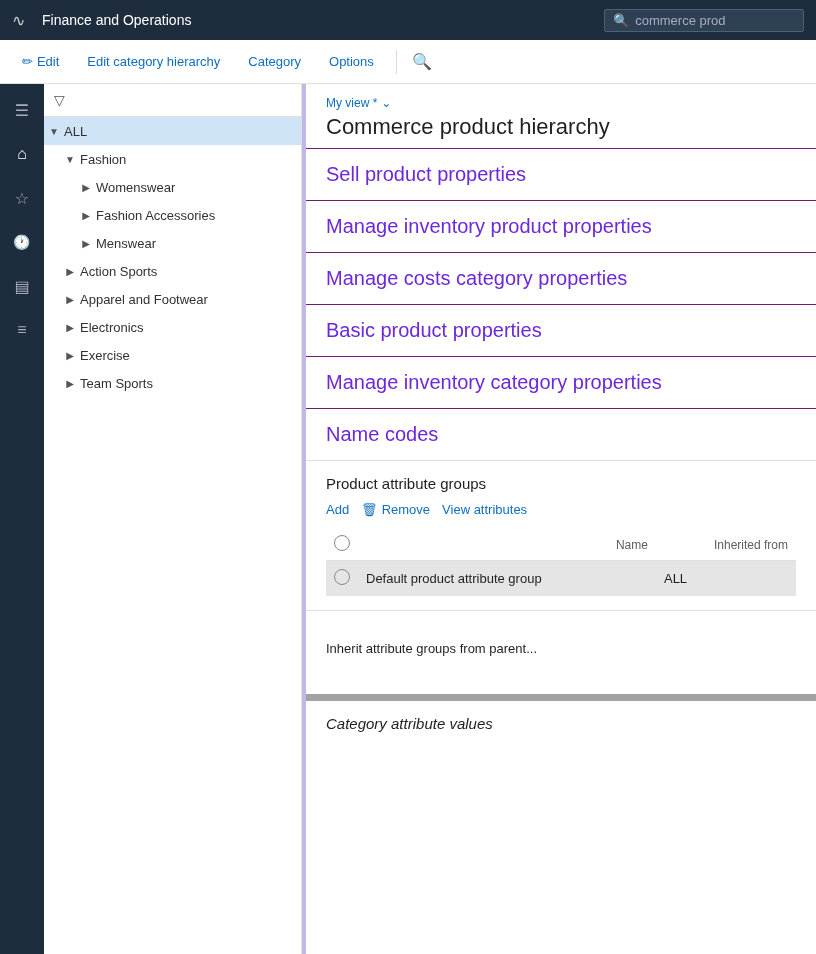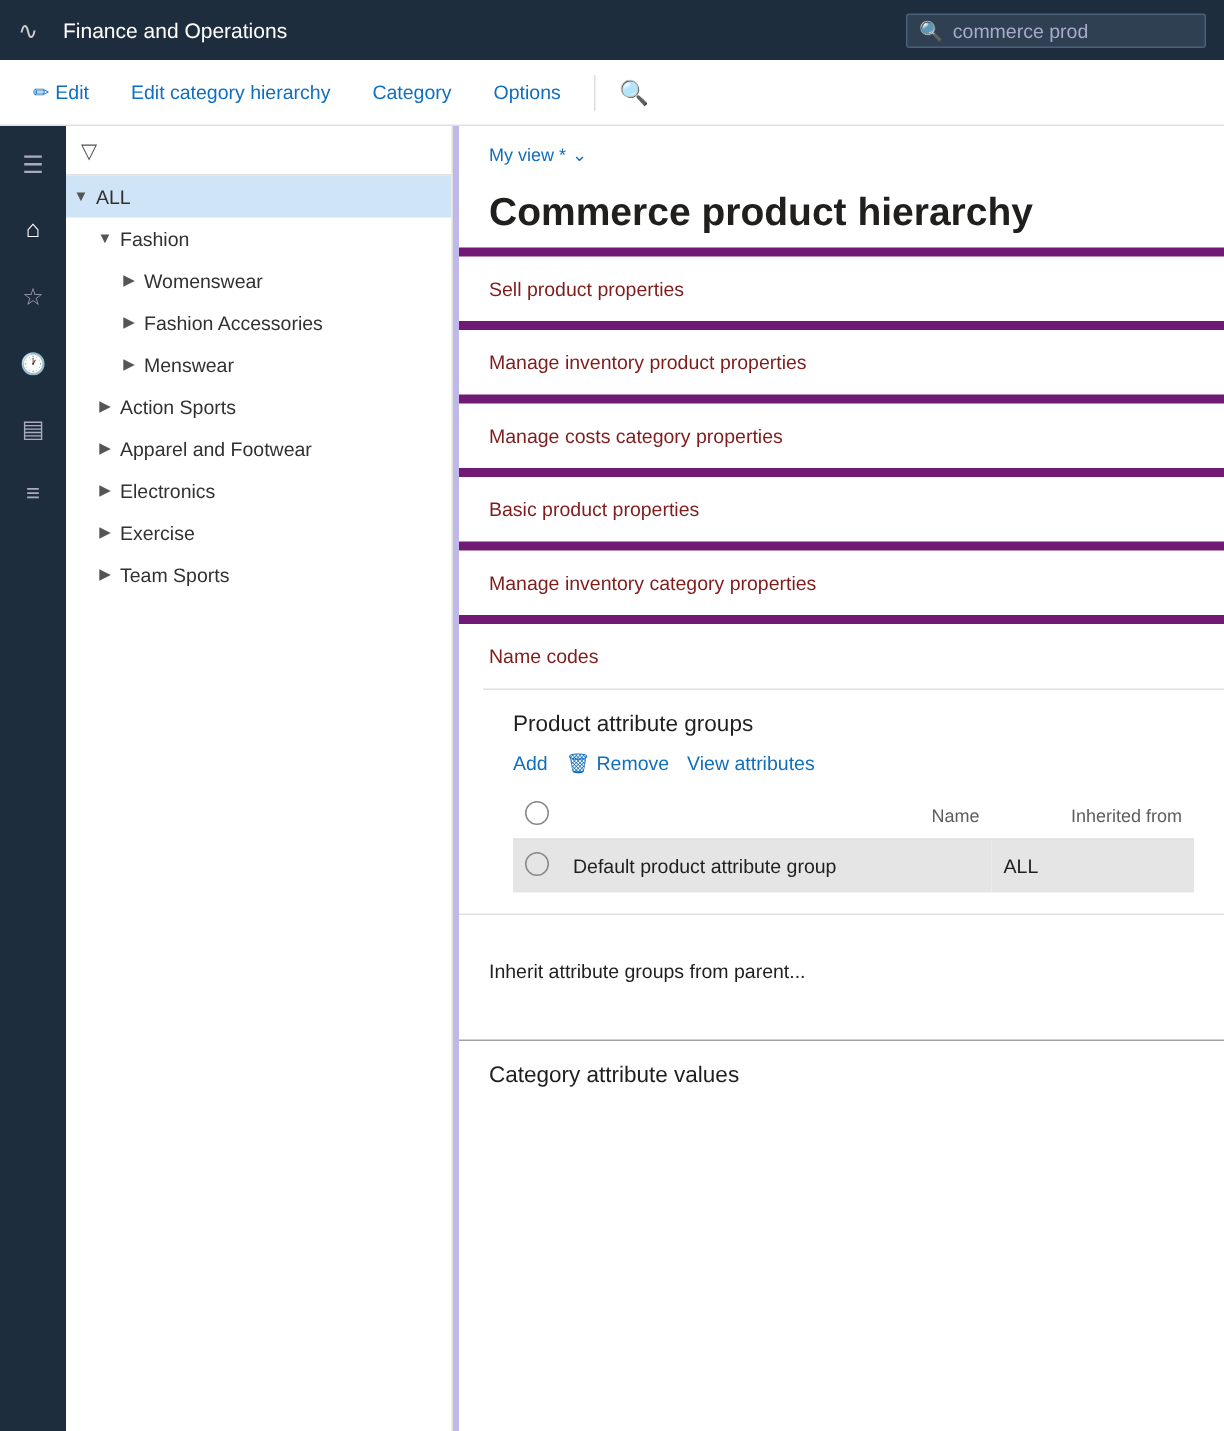--- a/index.html
+++ b/index.html
@@ -106,39 +106,38 @@
     .content-panel {
       flex: 1;
       background: white;
       overflow-y: auto;
       padding: 0;
     }
     .content-header {
       padding: 12px 20px 8px 20px;
     }
     .my-view {
-      font-size: 12px; color: #106ebe; display: flex; align-items: center; gap: 4px; margin-bottom: 16px;
+      font-size: 12px; color: #106ebe; display: flex; align-items: center; gap: 4px; margin-bottom: 4px;
     }
     .page-title {
-      font-size: 26px; font-weight: 700; color: #201f1e;
+      font-size: 22px; font-weight: 400; color: #201f1e;
     }
 
     
     .accordion-section {
-      border-top: 6px solid #701a75;
+      border-top: 1px solid #701a75;
       padding: 14px 20px;
       cursor: pointer;
-      font-size: 13px; font-weight: 500; color: #7f1d1d;
+      font-size: 20px; font-weight: 500; color: #6d28d9;
     }
 
     
     .attr-groups-section {
       border-top: 1px solid #e0e0e0;
       padding: 14px 20px;
-      margin-left: 16px;
     }
     .attr-groups-title {
       font-size: 15px; font-weight: 500; color: #201f1e; margin-bottom: 10px;
     }
     .attr-actions {
       display: flex; align-items: center; gap: 12px; margin-bottom: 12px;
     }
     .attr-action-btn {
       font-size: 13px; color: #106ebe; cursor: pointer; background: none; border: none;
       display: flex; align-items: center; gap: 4px;
@@ -169,21 +168,21 @@
       background: #8a8886; position: relative; cursor: pointer;
     }
     .toggle-knob {
       position: absolute; top: 2px; left: 2px;
       width: 16px; height: 16px; border-radius: 50%;
       background: white;
     }
     .toggle-label { font-size: 13px; color: #201f1e; }
 
     
-    .cat-attr-section { border-top: 1px solid #a3a3a3; padding: 14px 20px; }
+    .cat-attr-section { border-top: 7px solid #a3a3a3; padding: 14px 20px; font-style: italic; }
     .cat-attr-title { font-size: 15px; font-weight: 500; color: #201f1e; }
 
     
     .resize-handle {
       width: 4px; background: #c0b8e8; cursor: col-resize;
       position: relative;
     }
   </style>
 </head>
 <body>

